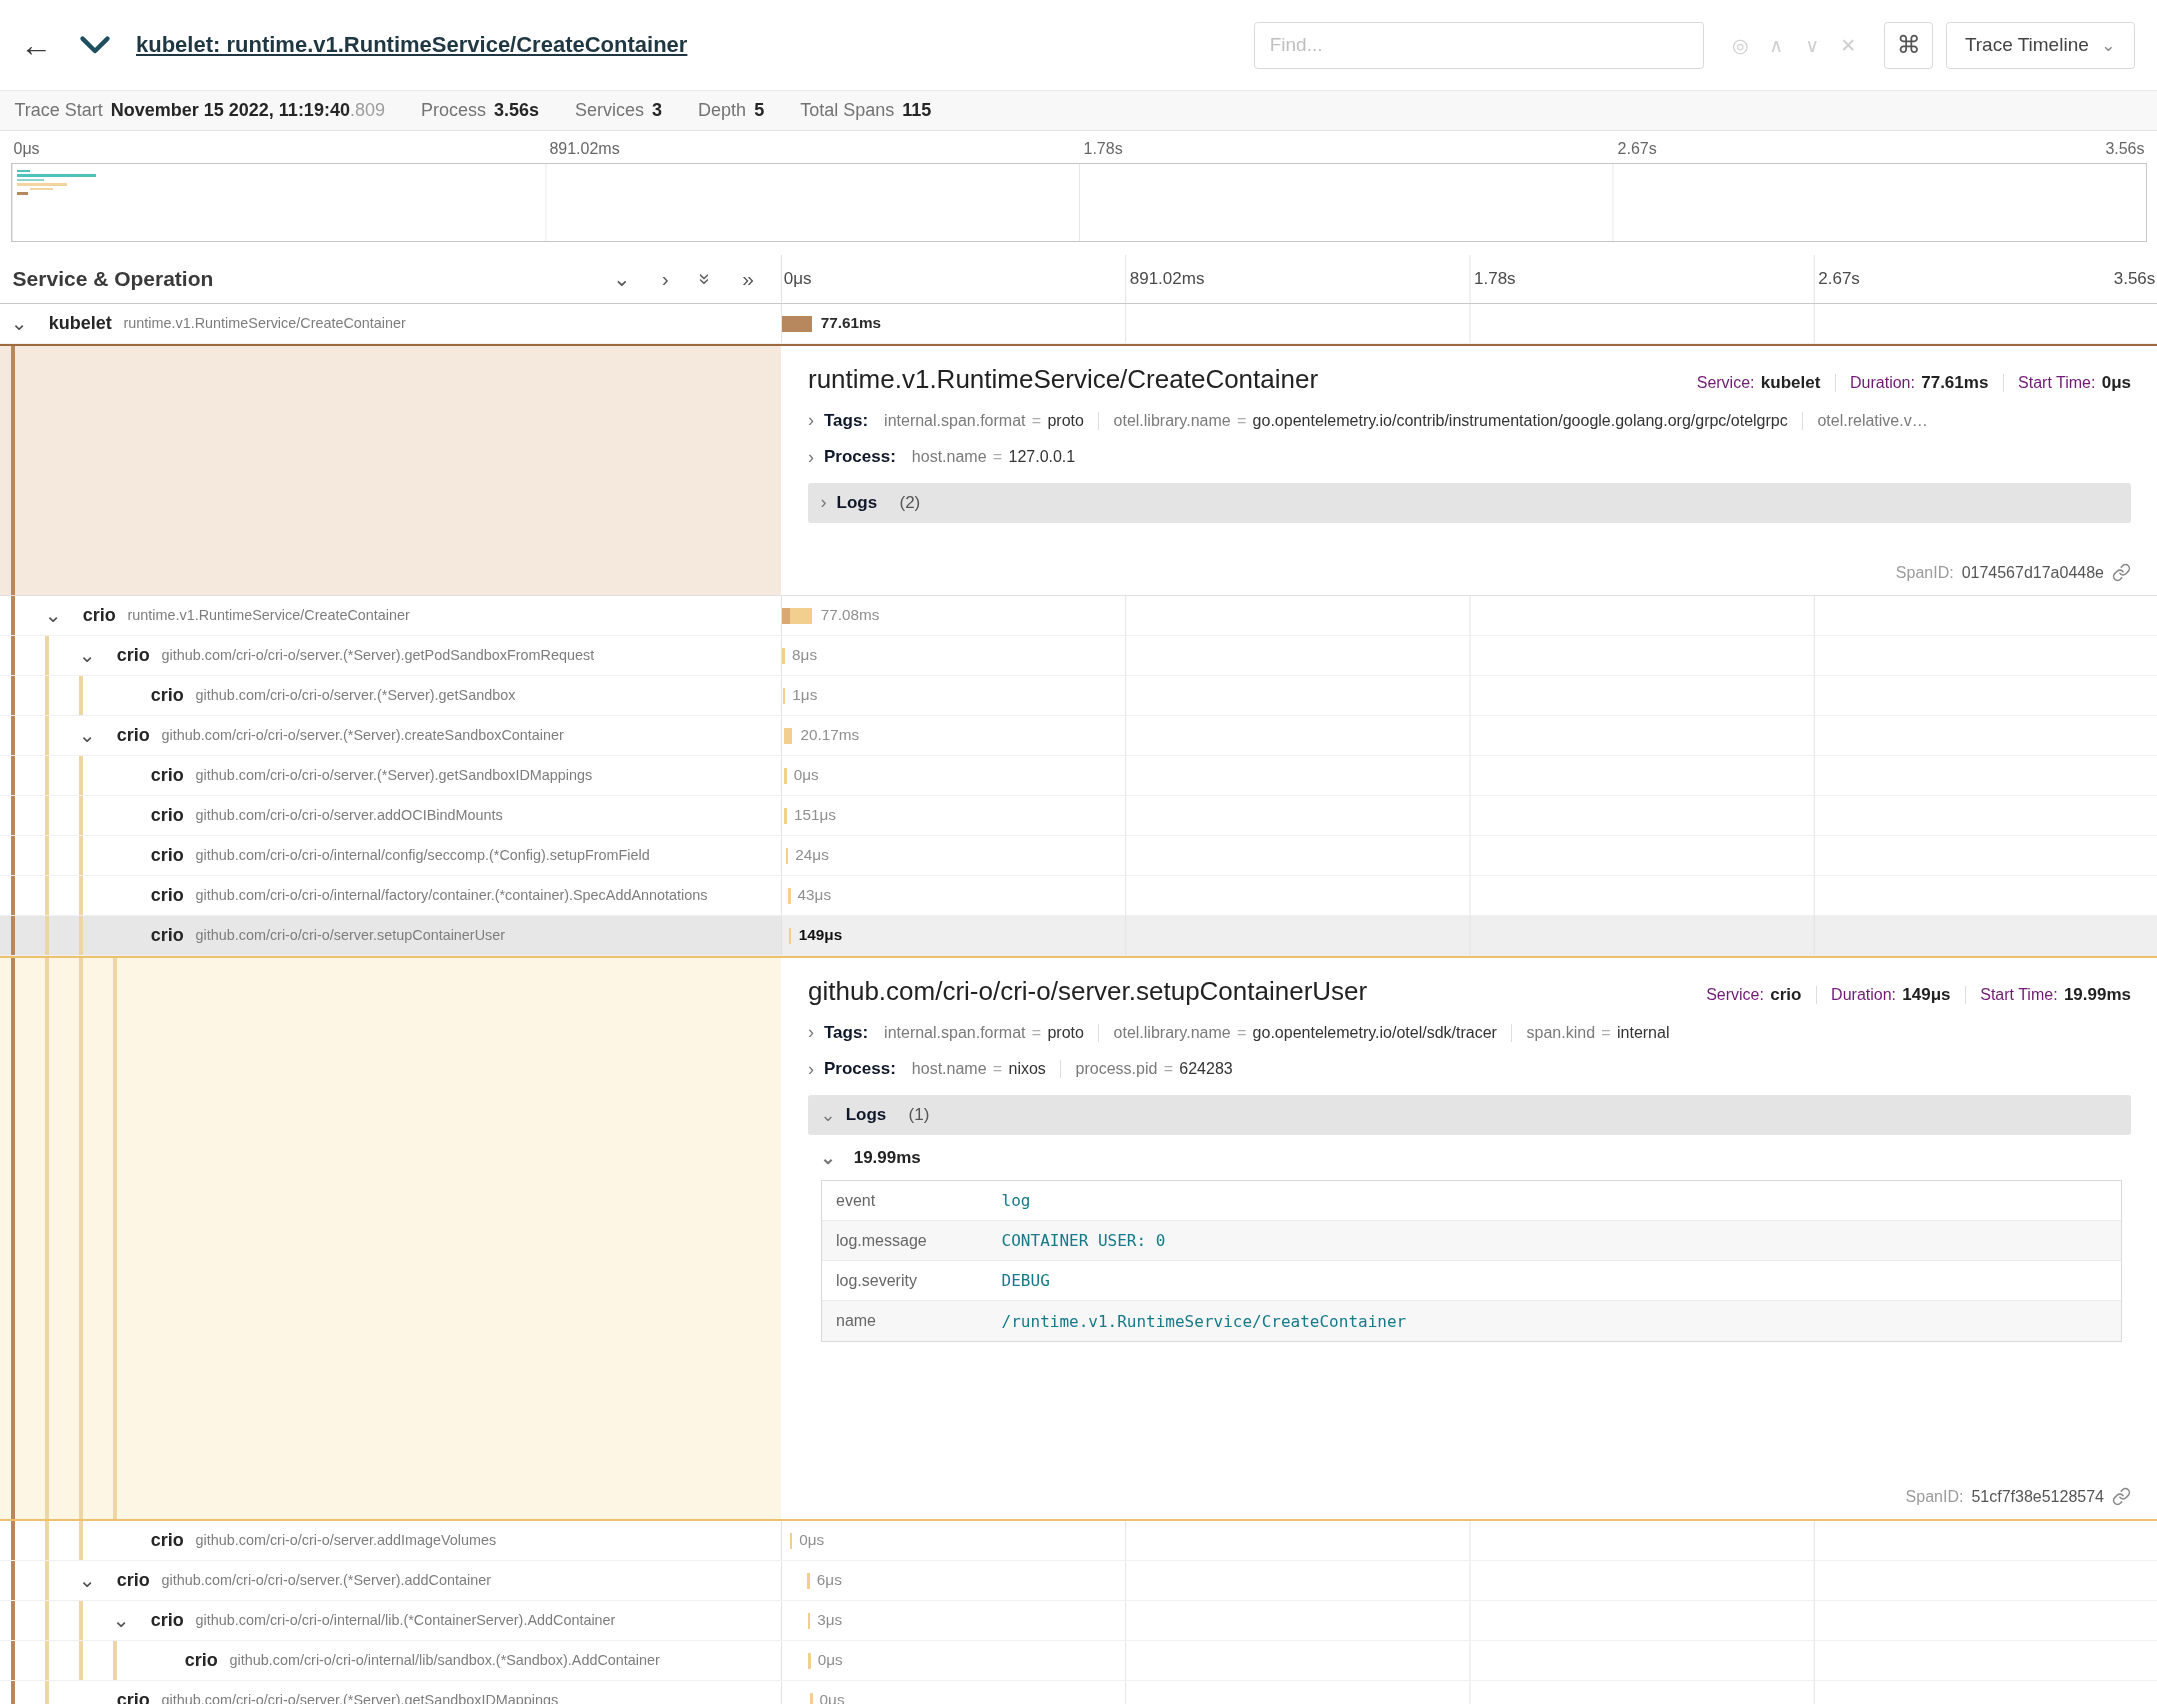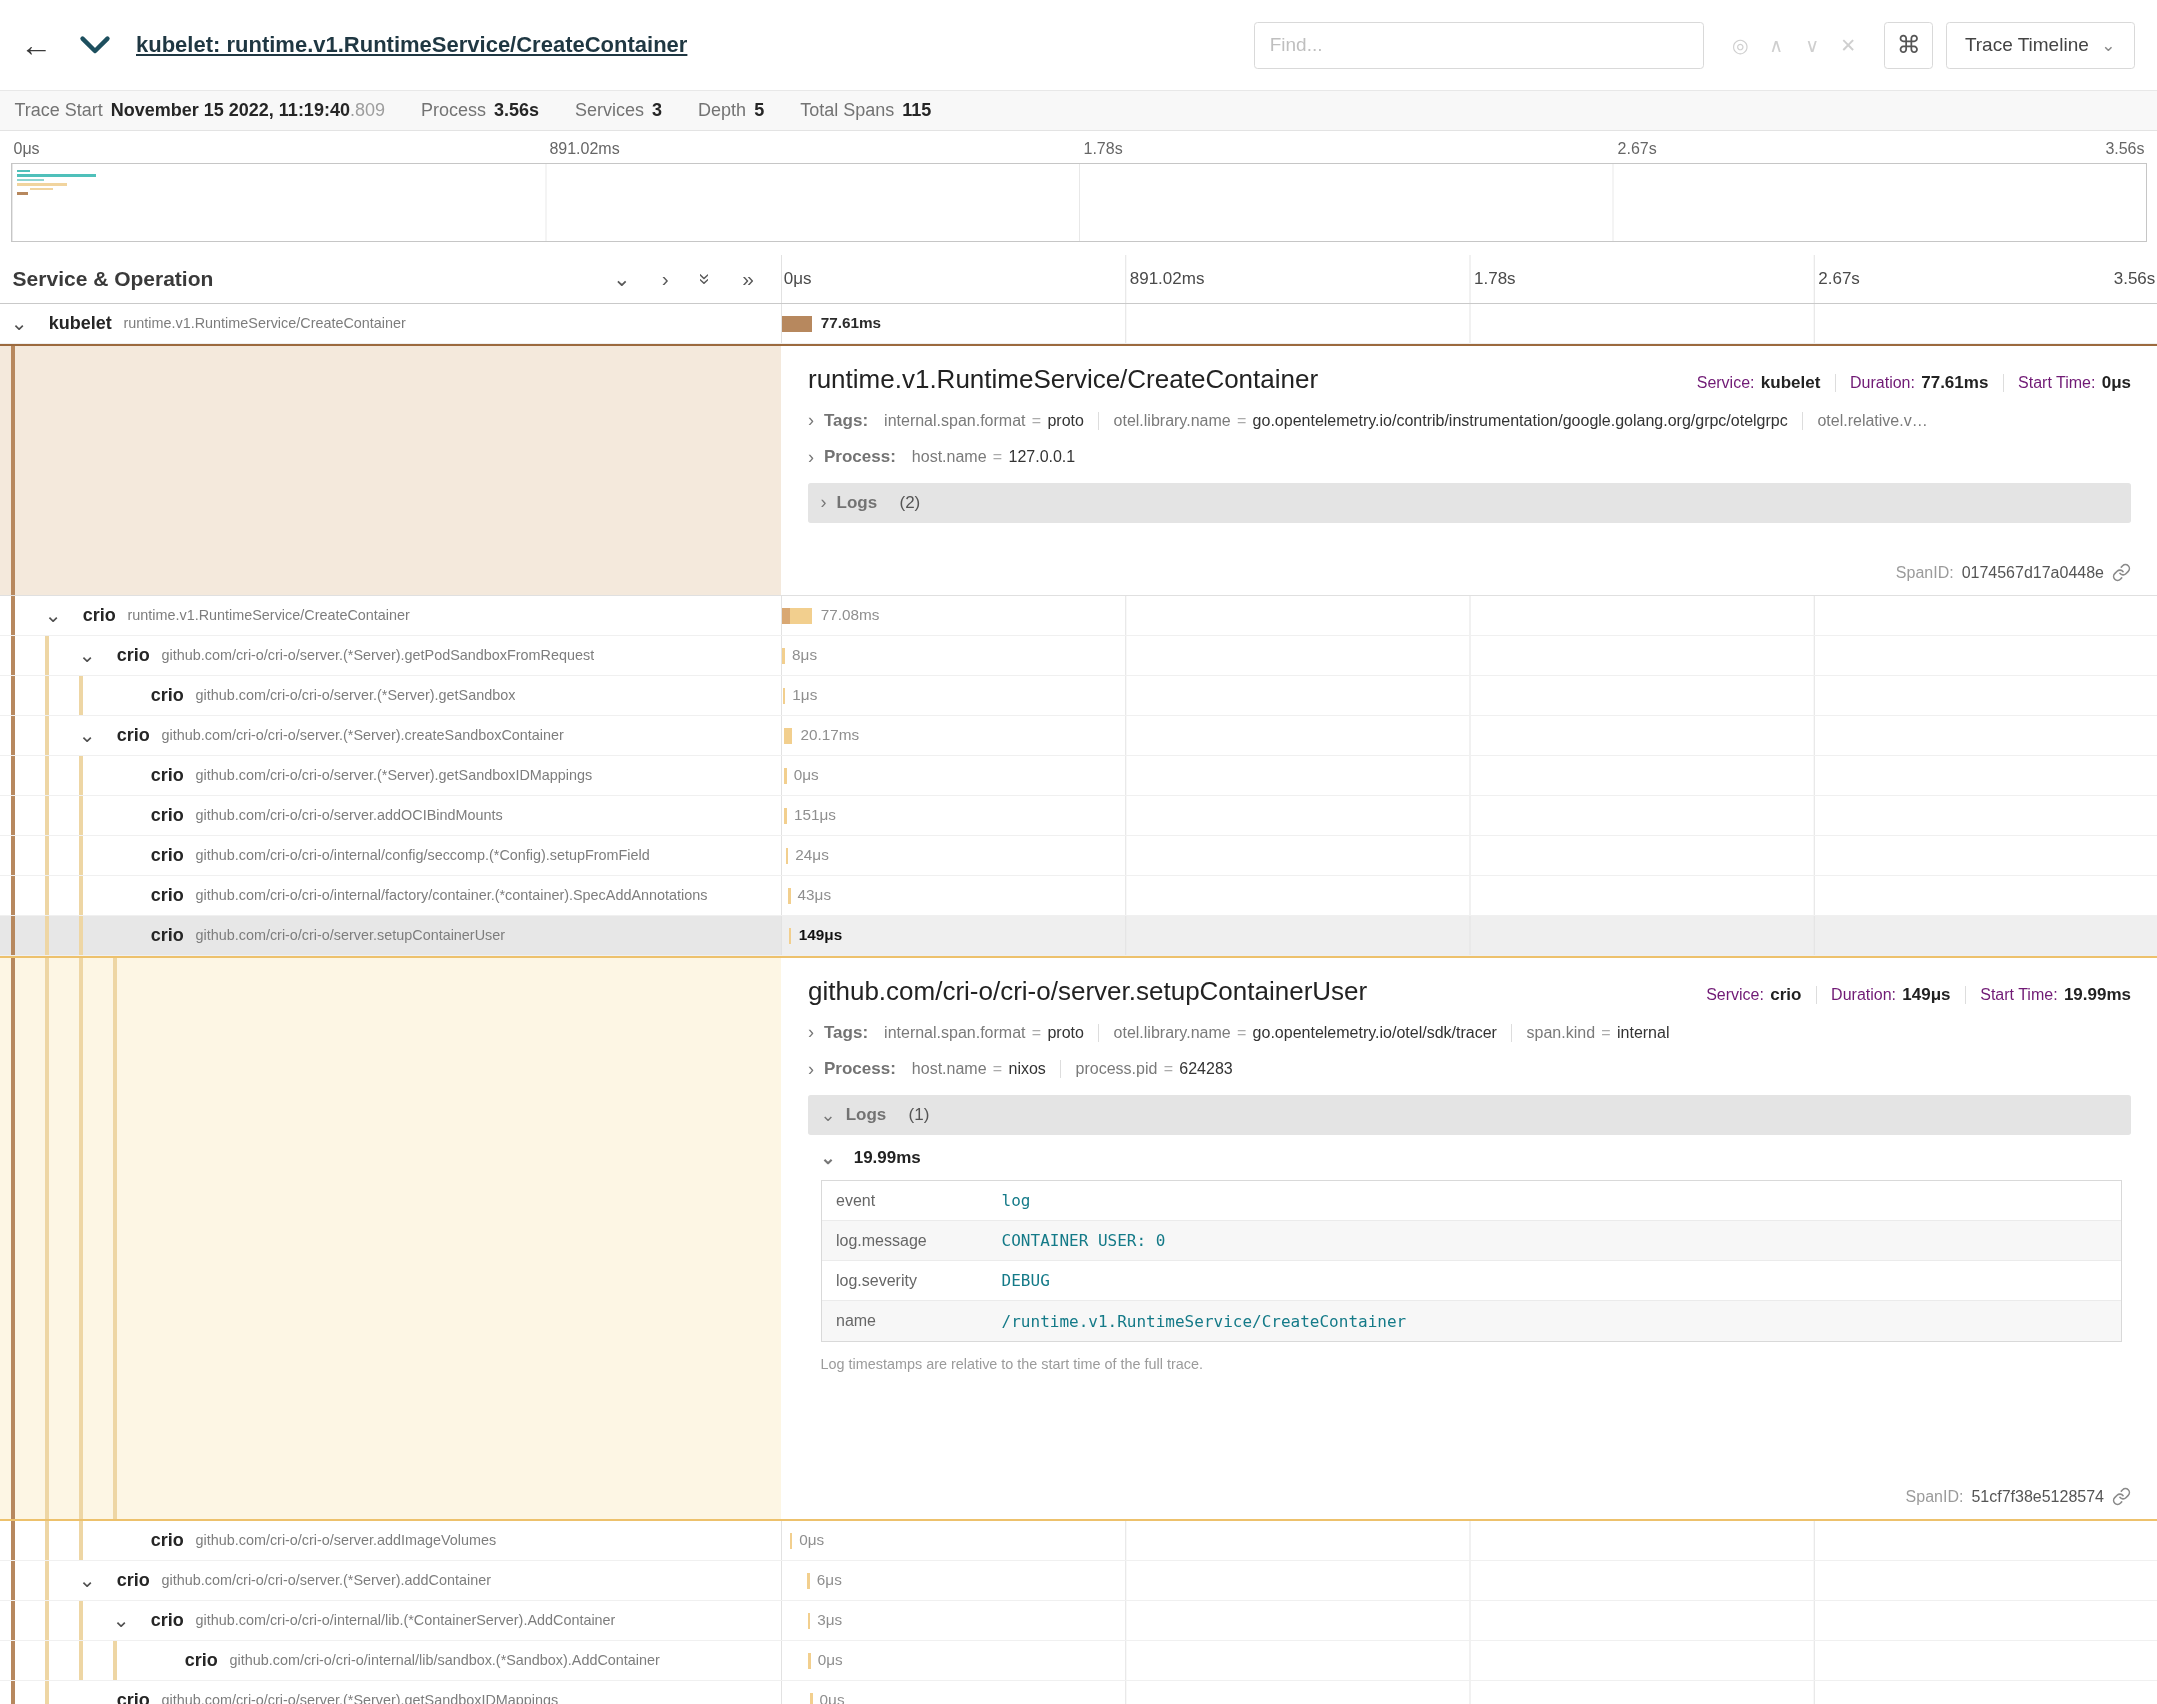--- a/index.html
+++ b/index.html
@@ -81,21 +81,21 @@
   .pc-indent{background:#fdf6e4}
   .panel-content{flex:1;display:flex;flex-direction:column;padding:18px 27px 12.6px;overflow:hidden;background:#fff;min-width:0}
   .panel-title-row{display:flex;align-items:baseline}
   .detail-title{font-size:26px;font-weight:400;color:#222;white-space:nowrap;overflow:hidden;text-overflow:ellipsis}
   .panel-meta{margin-left:auto;display:flex;align-items:baseline;white-space:nowrap;padding-left:27px}
   .meta-label{color:#701a75;font-size:16px;margin-right:6.3px}
   .meta-value{color:#222;font-weight:700;font-size:17px}
   .meta-div,.kv-div{width:0.9px;height:18px;background:#ddd;margin:0 14.4px;align-self:center;flex:none}
   .accordion-row{display:flex;align-items:center;margin-top:15.3px;font-size:16px;white-space:nowrap;overflow:hidden;cursor:pointer}
   .acc-chevron{color:#777;font-size:18px;margin-right:10px;flex:none}
-  .acc-label{font-weight:700;font-size:17px;color:#737373;margin-right:16px;flex:none}
+  .acc-label{font-weight:700;font-size:17px;color:#0f172a;margin-right:16px;flex:none}
   .kv-list{display:inline-flex;align-items:center;overflow:hidden}
   .kv{white-space:nowrap}
   .kv-k{color:#7a7a7a}
   .kv-eq{color:#ababab;margin:0 6.3px}
   .kv-v{color:#333}
   .logs-bar{margin-top:15.3px;background:#e4e4e4;border-radius:2.7px;height:40px;display:flex;align-items:center;padding:0 12.6px;font-size:17px;cursor:pointer;flex:none}
   .logs-count{color:#555;margin-left:6.3px}
   .spanid-row{margin-top:auto;display:flex;align-items:center;justify-content:flex-end;gap:8px;font-size:16px}
   .spanid-label{color:#9b9b9b}
   .spanid-value{color:#555}
@@ -458,21 +458,20 @@
               </div>
               <div class="lt-row">
                 <div class="lt-key">log.severity</div>
                 <div class="lt-val">DEBUG</div>
               </div>
               <div class="lt-row">
                 <div class="lt-key">name</div>
                 <div class="lt-val">/runtime.v1.RuntimeService/CreateContainer</div>
               </div>
             </div>
-          <div class="log-note">Log timestamps are relative to the start time of the full trace.</div>
         </div>
         <div class="spanid-row">
           <span class="spanid-label">SpanID:</span>
           <span class="spanid-value">51cf7f38e5128574</span>
           <svg class="link-icon" viewBox="0 0 24 24" width="19" height="19" fill="none" stroke="#8a8a8a" stroke-width="2" stroke-linecap="round" stroke-linejoin="round">
               <path d="M10 13a5 5 0 0 0 7.54.54l3-3a5 5 0 0 0-7.07-7.07l-1.72 1.71"></path>
               <path d="M14 11a5 5 0 0 0-7.54-.54l-3 3a5 5 0 0 0 7.07 7.07l1.71-1.71"></path>
             </svg>
         </div>
       </div>

